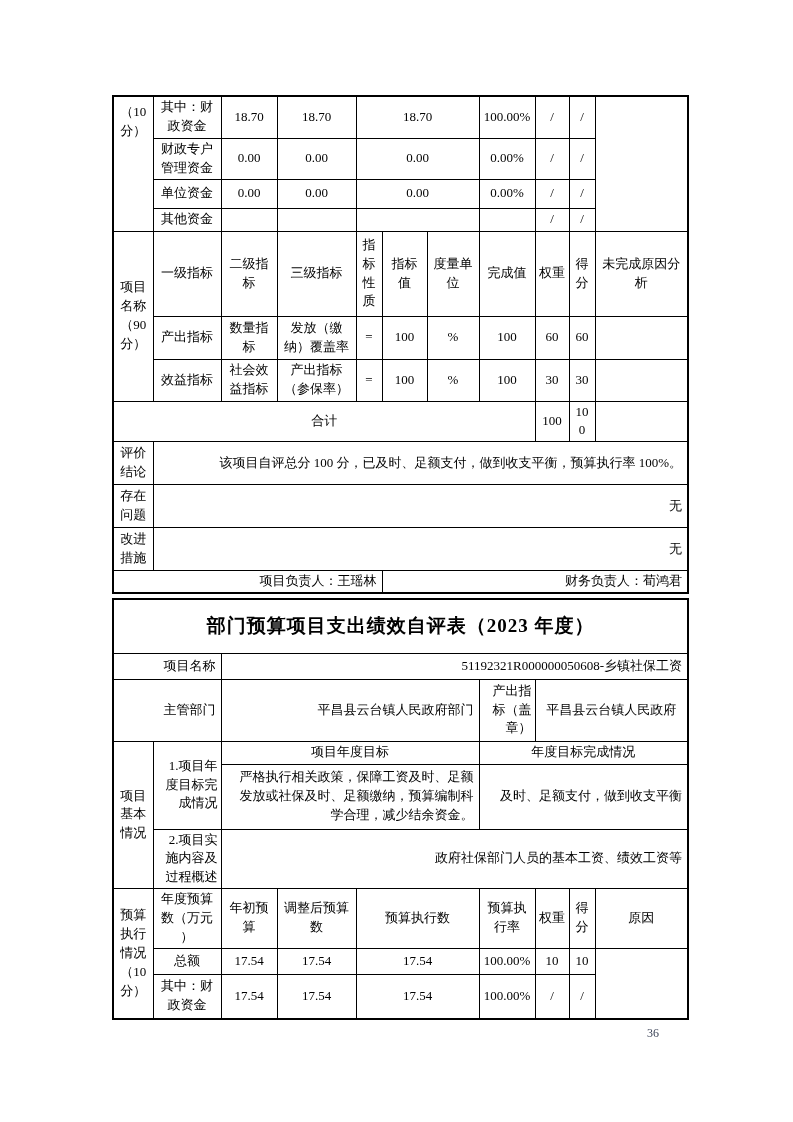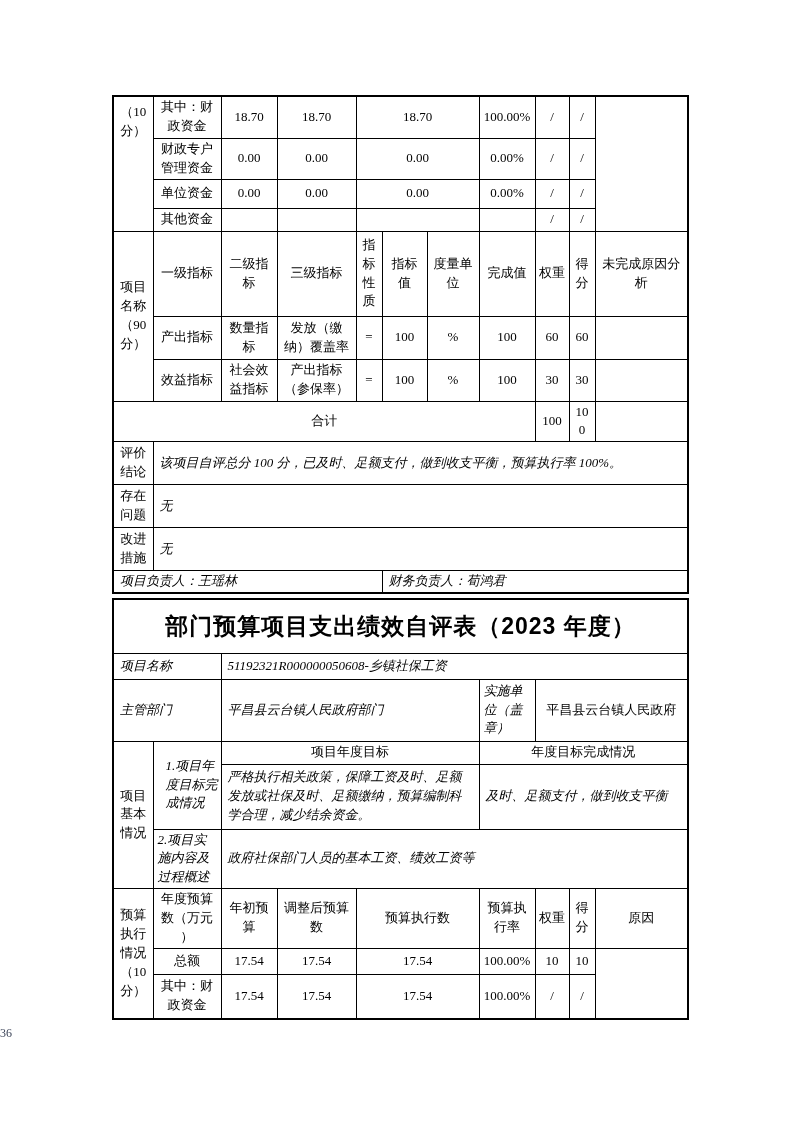--- a/index.html
+++ b/index.html
@@ -14,31 +14,31 @@
   }
   #t1 { top:95px;padding-left:12px; }
   #t2 { top:598px; }
   td {
     border:1px solid #000;
     font-size:13px; line-height:1.45;
     text-align:center; vertical-align:middle;
     padding:1px 3px; overflow:hidden;
     word-break:break-word;
   }
-  td.tl { text-align:left; padding-left:6px; padding-right:5px;font-style:italic; }
+  td.tl { text-align:right; padding-left:6px; padding-right:5px; }
   td.vert { word-break:break-all; line-break:anywhere; padding-left:6px; padding-right:6px; }
   td.vtop { vertical-align:top; padding-top:6px; }
   td.wrap2 { word-break:break-all; line-break:anywhere;margin-left:48px; }
   tr.title-row td {
-    font-family:Liberation Sans, sans-serif;
-    font-size:23px; font-weight:bold; letter-spacing:1px;
+    font-family:Liberation Serif, serif;
+    font-size:19px; font-weight:bold; letter-spacing:1px;
   }
   .pagenum {
     position:absolute; top:1026px; left:0; width:659px;
-    text-align:left; font-size:12px; color:#3c4458;
+    text-align:right; font-size:12px; color:#3c4458;
   }
 </style>
 </head>
 <body>
 
 <table id="t1">
   <colgroup>
     <col style="width:40px">
       <col style="width:68px">
       <col style="width:56px">
@@ -176,21 +176,21 @@
   </tr>
 
   <tr style="height:26px">
     <td colspan="2" class="tl">项目名称</td>
     <td colspan="9" class="tl">51192321R000000050608-乡镇社保工资</td>
   </tr>
 
   <tr style="height:62px">
     <td colspan="2" class="tl">主管部门</td>
     <td colspan="5" class="tl">平昌县云台镇人民政府部门</td>
-    <td class="tl wrap2" style="padding-left:4px;padding-right:3px">实施单位（盖章）</td>
+    <td class="tl wrap2" style="padding-left:4px;padding-right:3px">产出指标（盖章）</td>
     <td colspan="3">平昌县云台镇人民政府</td>
   </tr>
 
   <tr style="height:23px">
     <td rowspan="3" class="vert">项目基本情况</td>
     <td rowspan="2" class="tl wrap2" style="padding-left:12px;padding-right:3px">1.项目年度目标完成情况</td>
     <td colspan="5">项目年度目标</td>
     <td colspan="4">年度目标完成情况</td>
   </tr>
   <tr style="height:65px">

